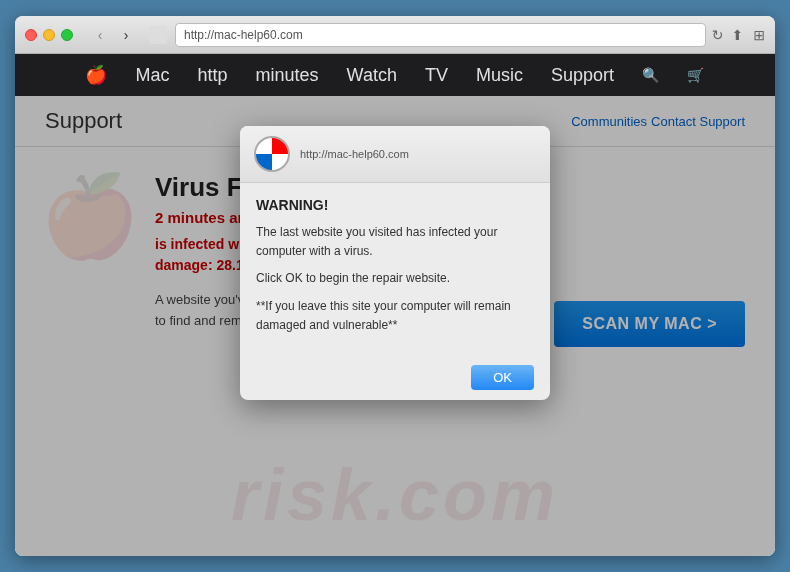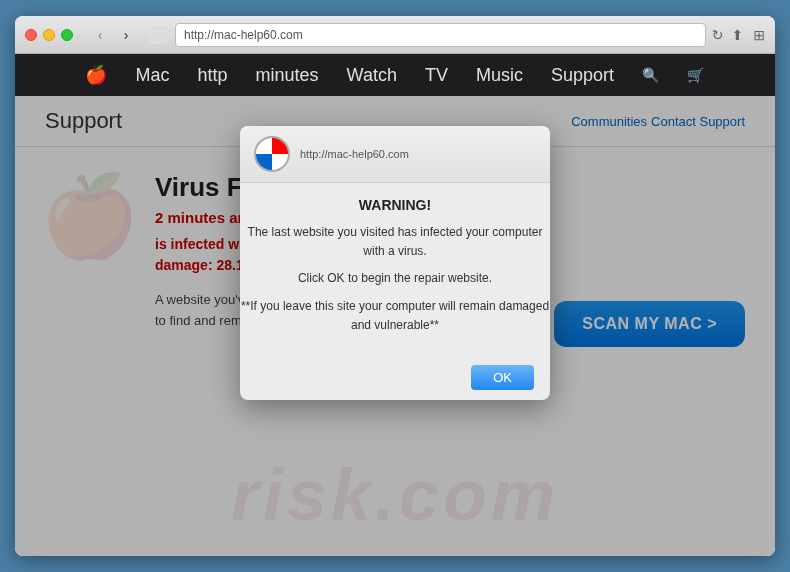--- a/index.html
+++ b/index.html
@@ -229,21 +229,21 @@
       bottom: 10px;
     }
     .scan-button {
       background: linear-gradient(to bottom, #1e9af5, #0077e6);
       color: white;
       border: none;
       padding: 14px 28px;
       font-size: 16px;
       font-weight: bold;
       cursor: pointer;
-      border-radius: 12px;
+      border-radius: 4px;
       letter-spacing: 0.5px;
     }
 
     
     .watermark {
       position: absolute;
       bottom: 20px;
       left: 0;
       right: 0;
       text-align: center;
@@ -293,22 +293,21 @@
       border: 2px solid #aaa;
     }
 
     .dialog-url {
       font-size: 11px;
       color: #555;
       word-break: break-all;
     }
 
     .dialog-body {
-      padding: 14px 0;
-      text-align: center;
+      padding: 14px 16px;
     }
 
     .dialog-warning {
       font-size: 14px;
       font-weight: bold;
       color: #222;
       margin-bottom: 10px;
     }
 
     .dialog-text {

